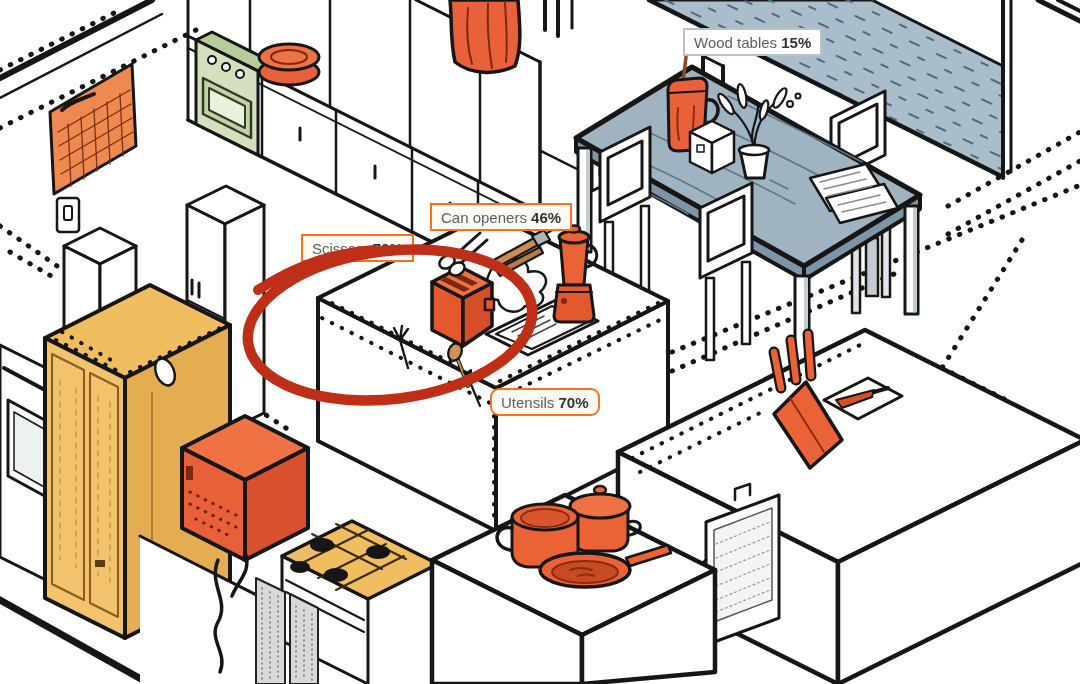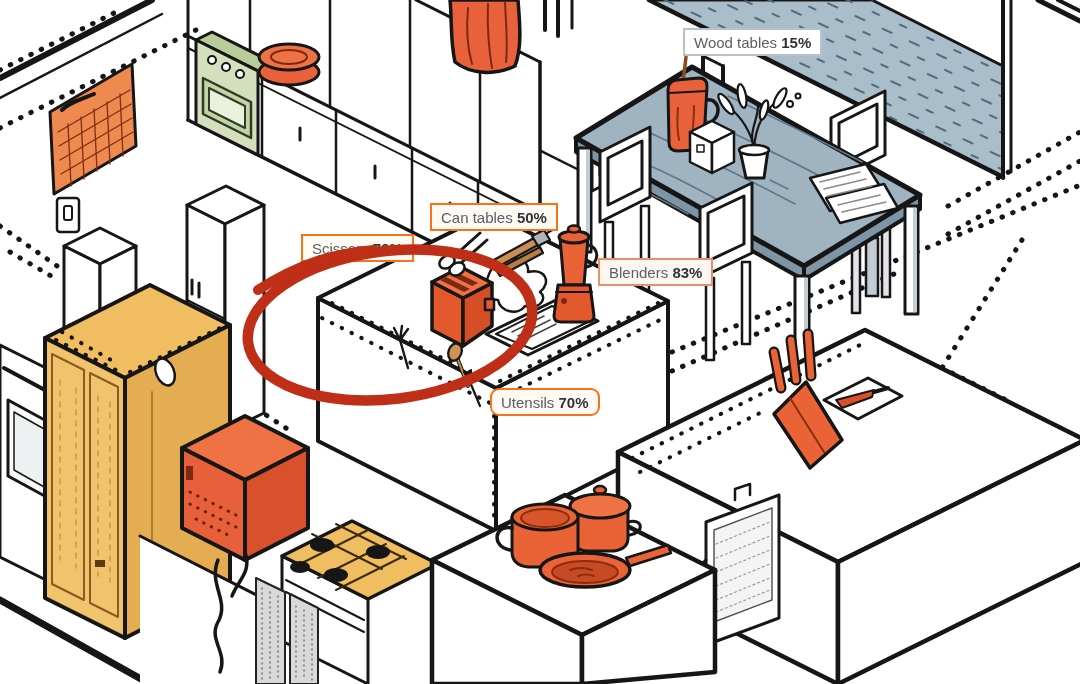--- a/index.html
+++ b/index.html
@@ -444,23 +444,22 @@
     <ellipse cx="545" cy="518" rx="24" ry="9" fill="#d8552b" stroke="#8a2c10" stroke-width="2"></ellipse>
     <polygon points="626,558 668,545 671,553 630,566" fill="#ea6336" stroke="#161616" stroke-width="2.5"></polygon>
     <ellipse cx="585" cy="570" rx="45" ry="17" fill="#ea6336" stroke="#161616" stroke-width="3.5"></ellipse>
     <ellipse cx="585" cy="572" rx="33" ry="11" fill="#c64a22" stroke="#8a2c10" stroke-width="2"></ellipse>
     <path d="M570,570 q10,-4 22,0 M578,576 q8,-3 16,0" fill="none" stroke="#8a2c10" stroke-width="2"></path>
   </g>
 </g>
 </svg>
 
 <div class="lbl lbl-gray l1"><span>Wood tables</span> <b>15%</b></div>
-<div class="lbl l2"><span>Can tables</span> <b>50%</b></div>
+<div class="lbl l2"><span>Can openers</span> <b>46%</b></div>
 <div class="lbl l3"><span>Scissors</span> <b>79%</b></div>
-<div class="lbl lbl-deep l4"><span>Blenders</span> <b>83%</b></div>
 <div class="lbl l6"><span>Utensils</span> <b>70%</b></div>
 
 <svg id="marker-art" width="1080" height="684" viewBox="0 0 1080 684">
   <ellipse cx="390" cy="325" rx="143" ry="74" fill="none" stroke="#bf2e17" stroke-width="10.5" transform="rotate(-7 390 325)"></ellipse>
   <path d="M258,290 C300,263 332,254 374,250" fill="none" stroke="#bf2e17" stroke-width="10" stroke-linecap="round"></path>
 </svg>
 
 </div>
 
 </body></html>

